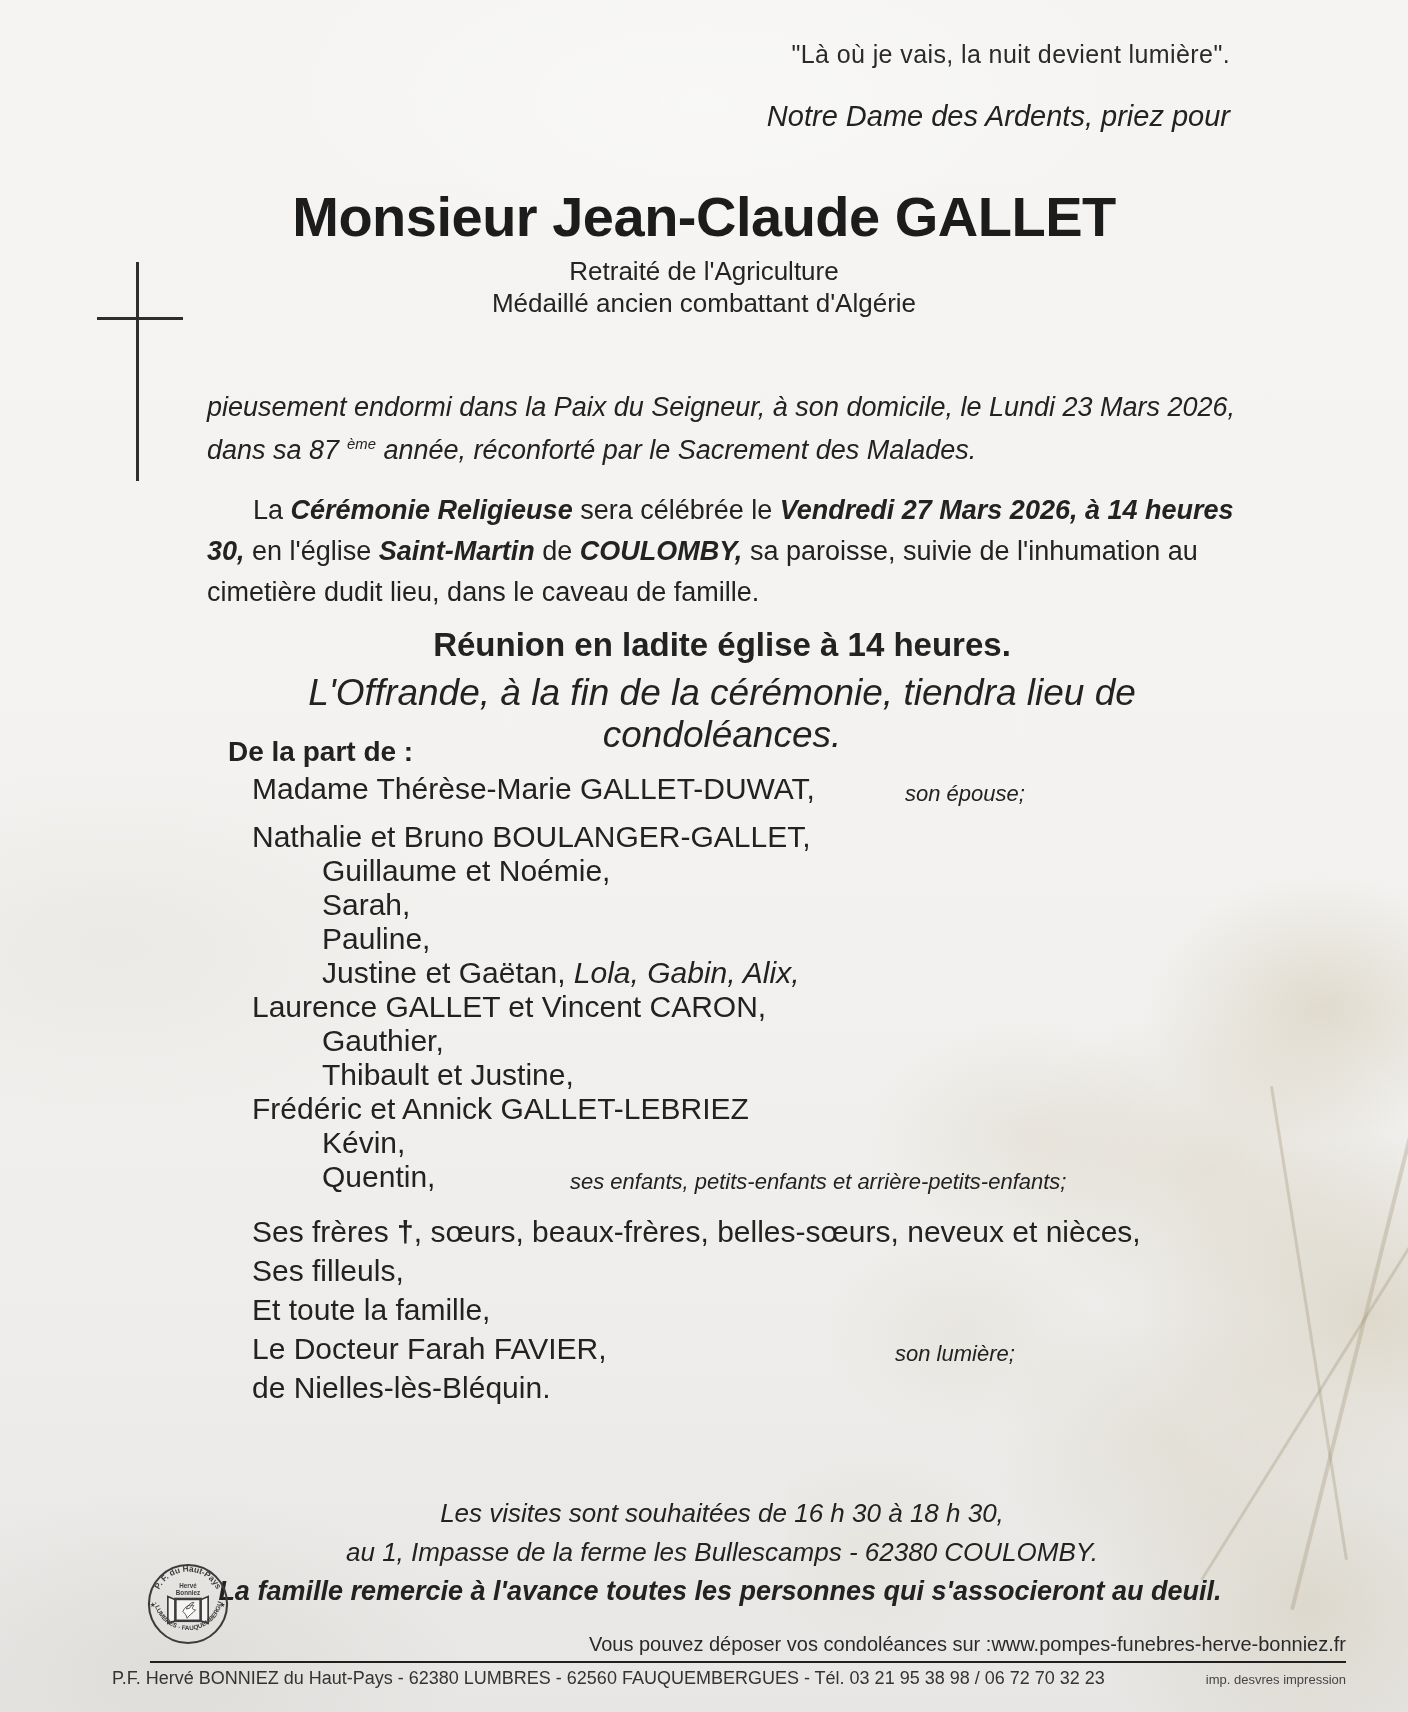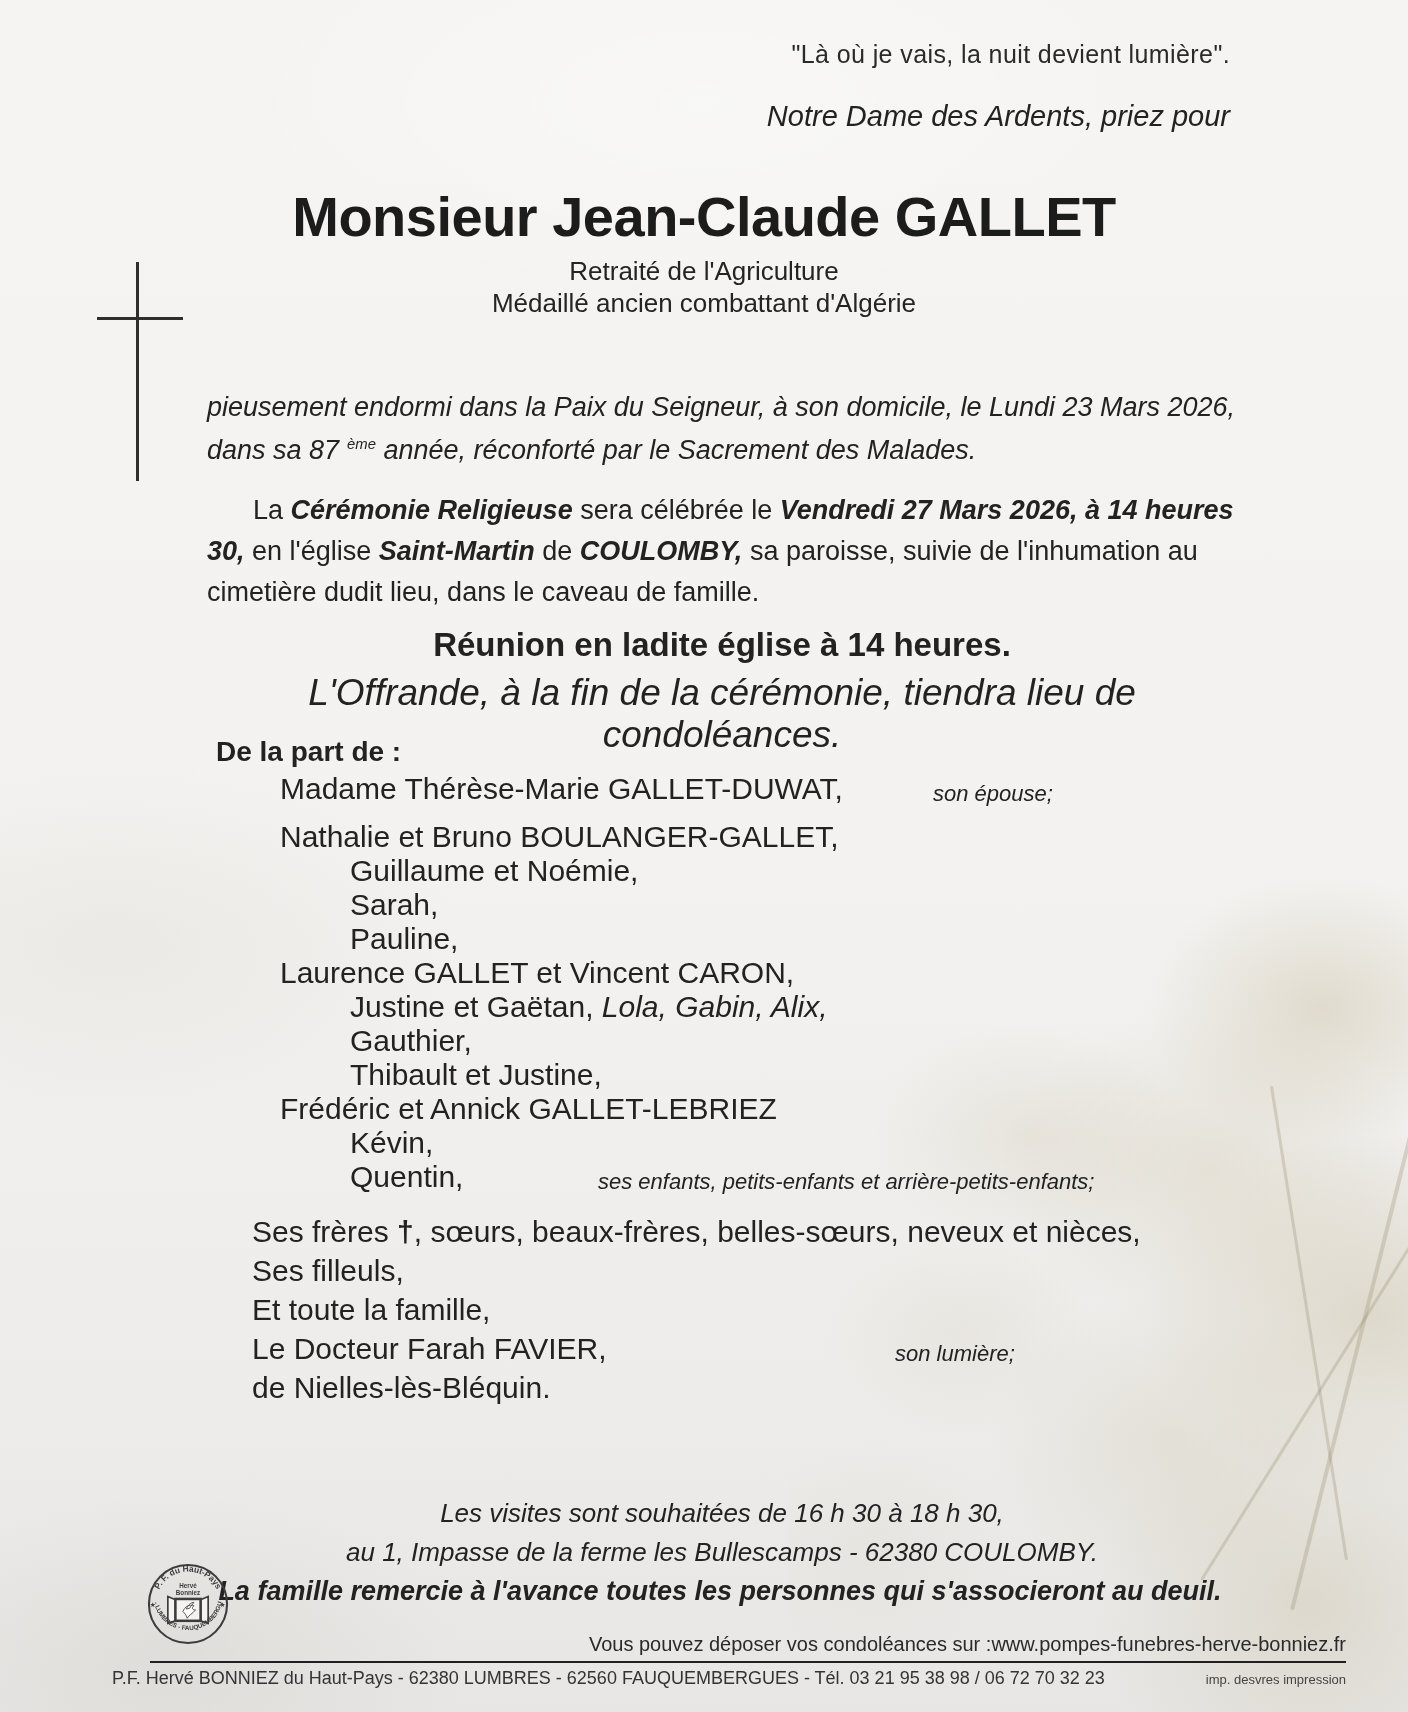--- a/index.html
+++ b/index.html
@@ -48,24 +48,24 @@
 
   .cross-v{left:136px;top:262px;width:3px;height:219px;background:#2e2e2e;}
   .cross-h{left:97px;top:317px;width:86px;height:3px;background:#2e2e2e;}
 
   .para{left:207px;width:1045px;font-size:27px;line-height:43px;}
   .para-death{top:386px;font-style:italic;}
   .para-ceremony{top:490px;line-height:41px;text-indent:46px;}
   .reunion{top:626px;left:207px;width:1030px;text-align:center;font-weight:bold;font-size:33px;}
   .offrande{top:672px;left:207px;width:1030px;text-align:center;font-style:italic;font-size:37px;}
 
-  .part-heading{top:736px;left:216px;font-weight:bold;font-size:28px;}
+  .part-heading{top:736px;left:228px;font-weight:bold;font-size:28px;}
 
   .plist{left:252px;width:1010px;font-size:30px;}
-  .family-list{top:772px;margin-left:28px;}
+  .family-list{top:772px;}
   .family-list .frow{line-height:34px;}
   .relatives-list{top:1212px;}
   .relatives-list .frow{line-height:39px;}
   .frow{position:relative;}
   .frow.indent{padding-left:70px;}
   .frow.gap{margin-top:14px;}
   .note{position:absolute;top:5px;font-size:22px;font-style:italic;font-weight:normal;white-space:nowrap;}
 
   .visites{top:1494px;left:207px;width:1030px;text-align:center;font-style:italic;font-size:26px;line-height:39px;}
   .thanks{top:1576px;left:130px;width:1180px;text-align:center;font-weight:bold;font-style:italic;font-size:27px;}
@@ -120,26 +120,26 @@
         
       </div>
       <div class="frow indent">
         <span class="runs"><span>Sarah,</span></span>
         
       </div>
       <div class="frow indent">
         <span class="runs"><span>Pauline,</span></span>
         
       </div>
+      <div class="frow indent">
+        <span class="runs"><span>Justine et Gaëtan, </span><span class="i">Lola, Gabin, Alix,</span></span>
+        
+      </div>
       <div class="frow">
         <span class="runs"><span>Laurence GALLET et Vincent CARON,</span></span>
-        
-      </div>
-      <div class="frow indent">
-        <span class="runs"><span>Justine et Gaëtan, </span><span class="i">Lola, Gabin, Alix,</span></span>
         
       </div>
       <div class="frow indent">
         <span class="runs"><span>Gauthier,</span></span>
         
       </div>
       <div class="frow indent">
         <span class="runs"><span>Thibault et Justine,</span></span>
         
       </div>

